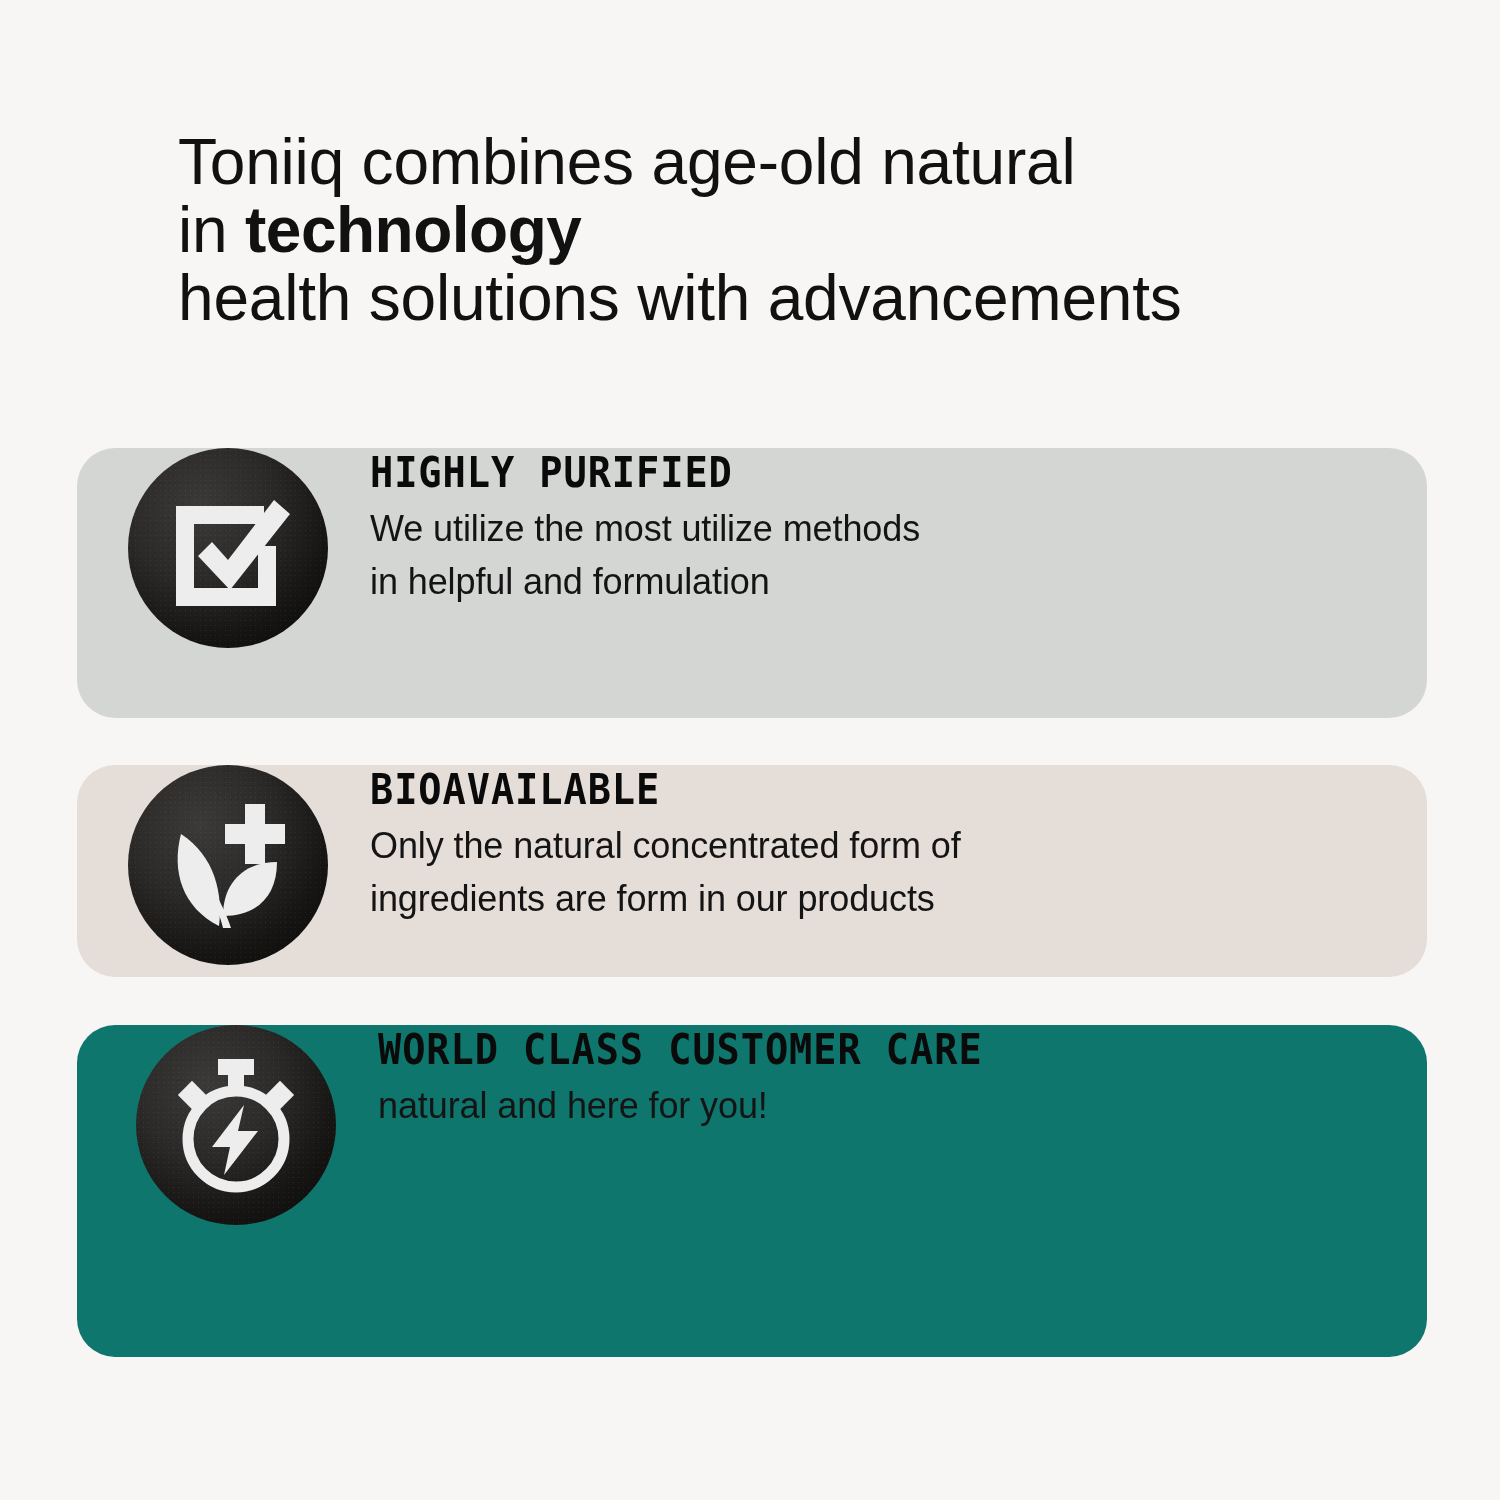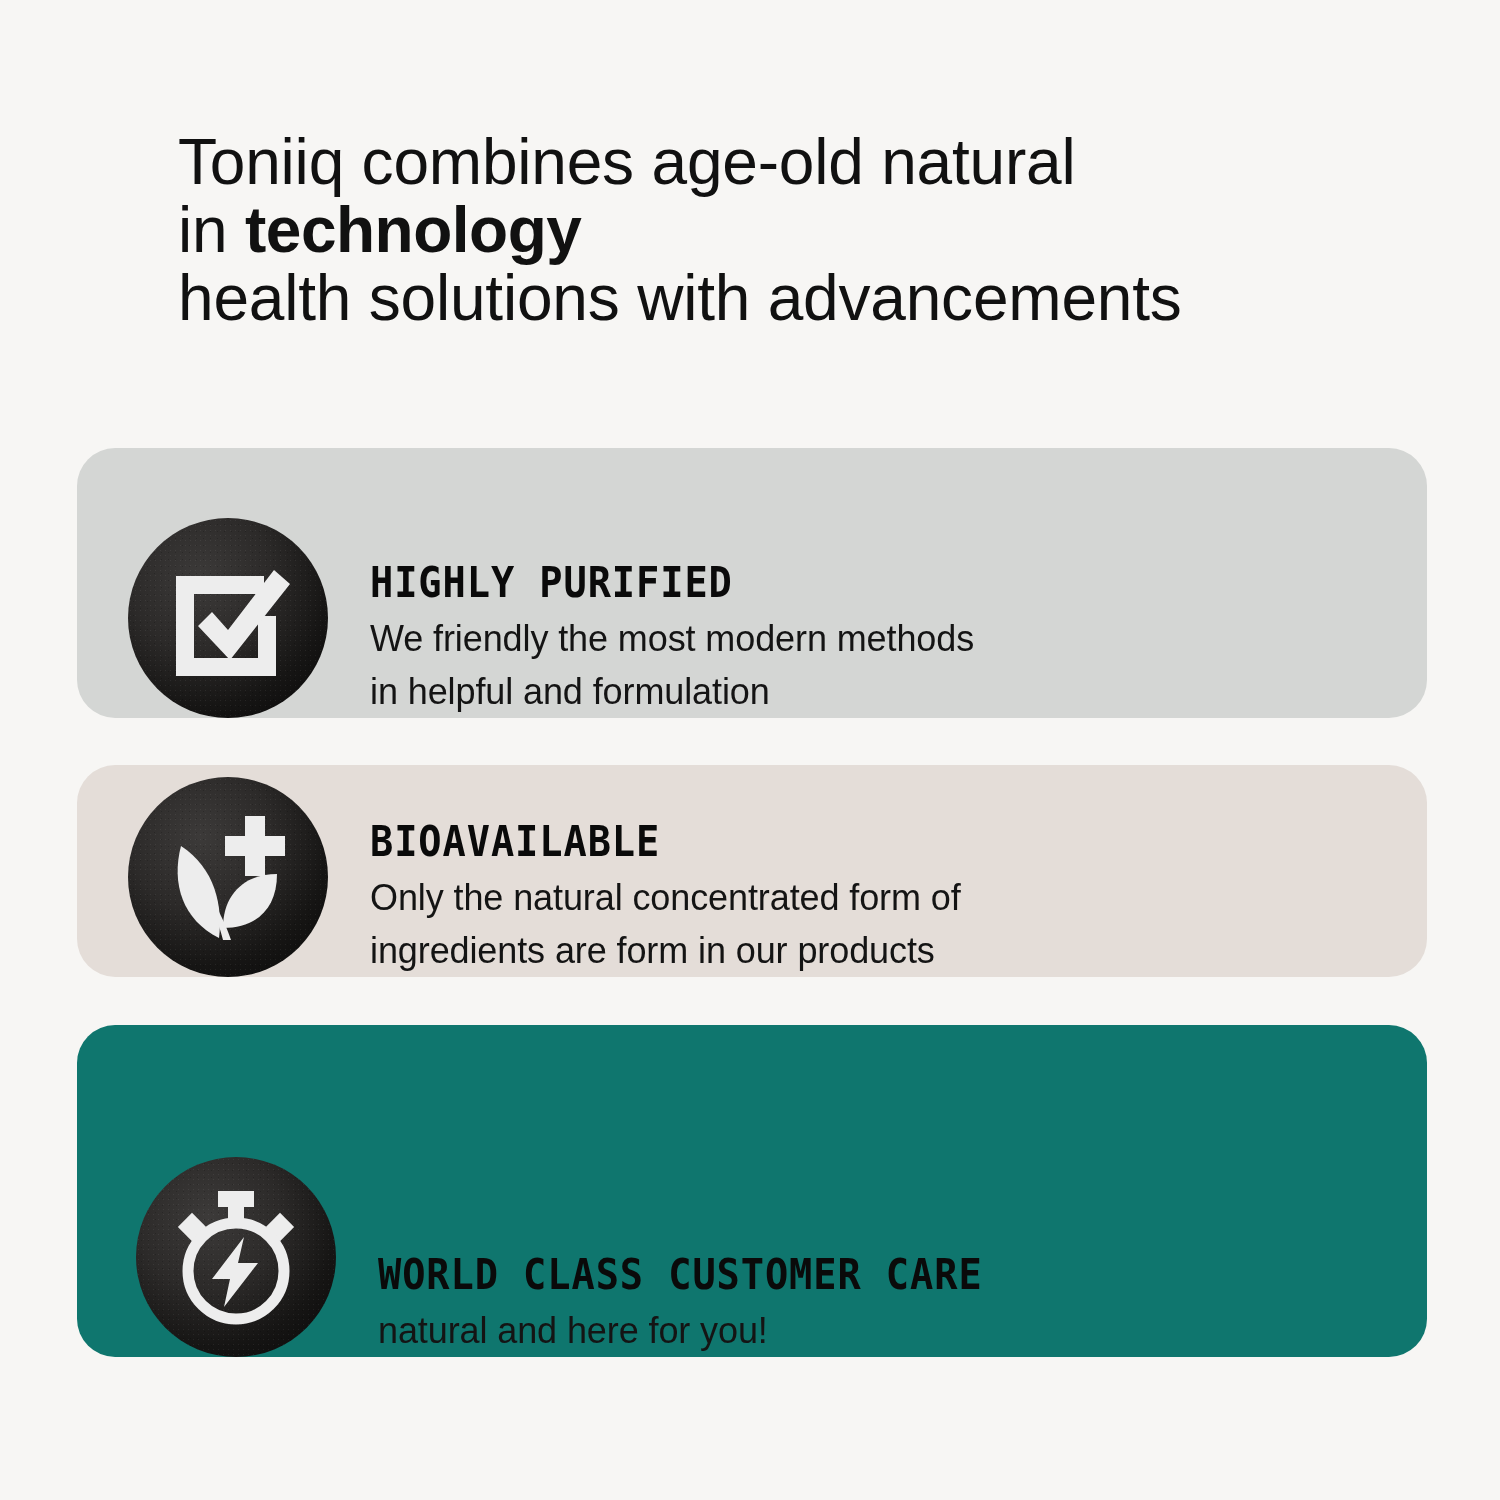--- a/index.html
+++ b/index.html
@@ -44,21 +44,21 @@
     left: 77px;
     top: 448px;
     width: 1350px;
   }
   .card {
     position: relative;
     width: 1350px;
     border-radius: 38px;
     box-sizing: border-box;
     display: flex;
-    align-items: flex-end;
+    align-items: flex-start;
   }
   .card-1 { height: 270px; background: #d4d6d4; margin-bottom: 47px; }
   .card-2 { height: 212px; background: #e4ddd8; margin-bottom: 48px; }
   .card-3 { height: 332px; background: #0f766e; padding-left: 8px; }
 
   
   .icon-wrap {
     width: 200px;
     height: 200px;
     margin-left: 51px;
@@ -135,21 +135,21 @@
       <svg width="128" height="128" viewBox="0 0 128 128" aria-hidden="true">
 
         <path d="M12 22 H100 V40 H30 V104 H94 V62 H112 V122 H12 Z" fill="#ededed"></path>
 
         <path d="M48 58 L34 72 L66 106 L126 30 L110 16 L64 76 Z" fill="#ededed"></path>
       </svg>
     </div>
     <div class="card-text">
       <div class="card-title">HIGHLY PURIFIED</div>
       <div class="card-desc">
-        <span>We friendly the most modern methods</span>
+        <span>We utilize the most utilize methods</span>
         <span>in helpful and formulation</span>
       </div>
     </div>
   </div>
 
   <div class="card card-2">
     <div class="icon-wrap">
       <svg width="134" height="134" viewBox="0 0 134 134" aria-hidden="true">
 
         <path d="M84 6 H104 V26 H124 V46 H104 V66 H84 V46 H64 V26 H84 Z" fill="#ededed"></path>

